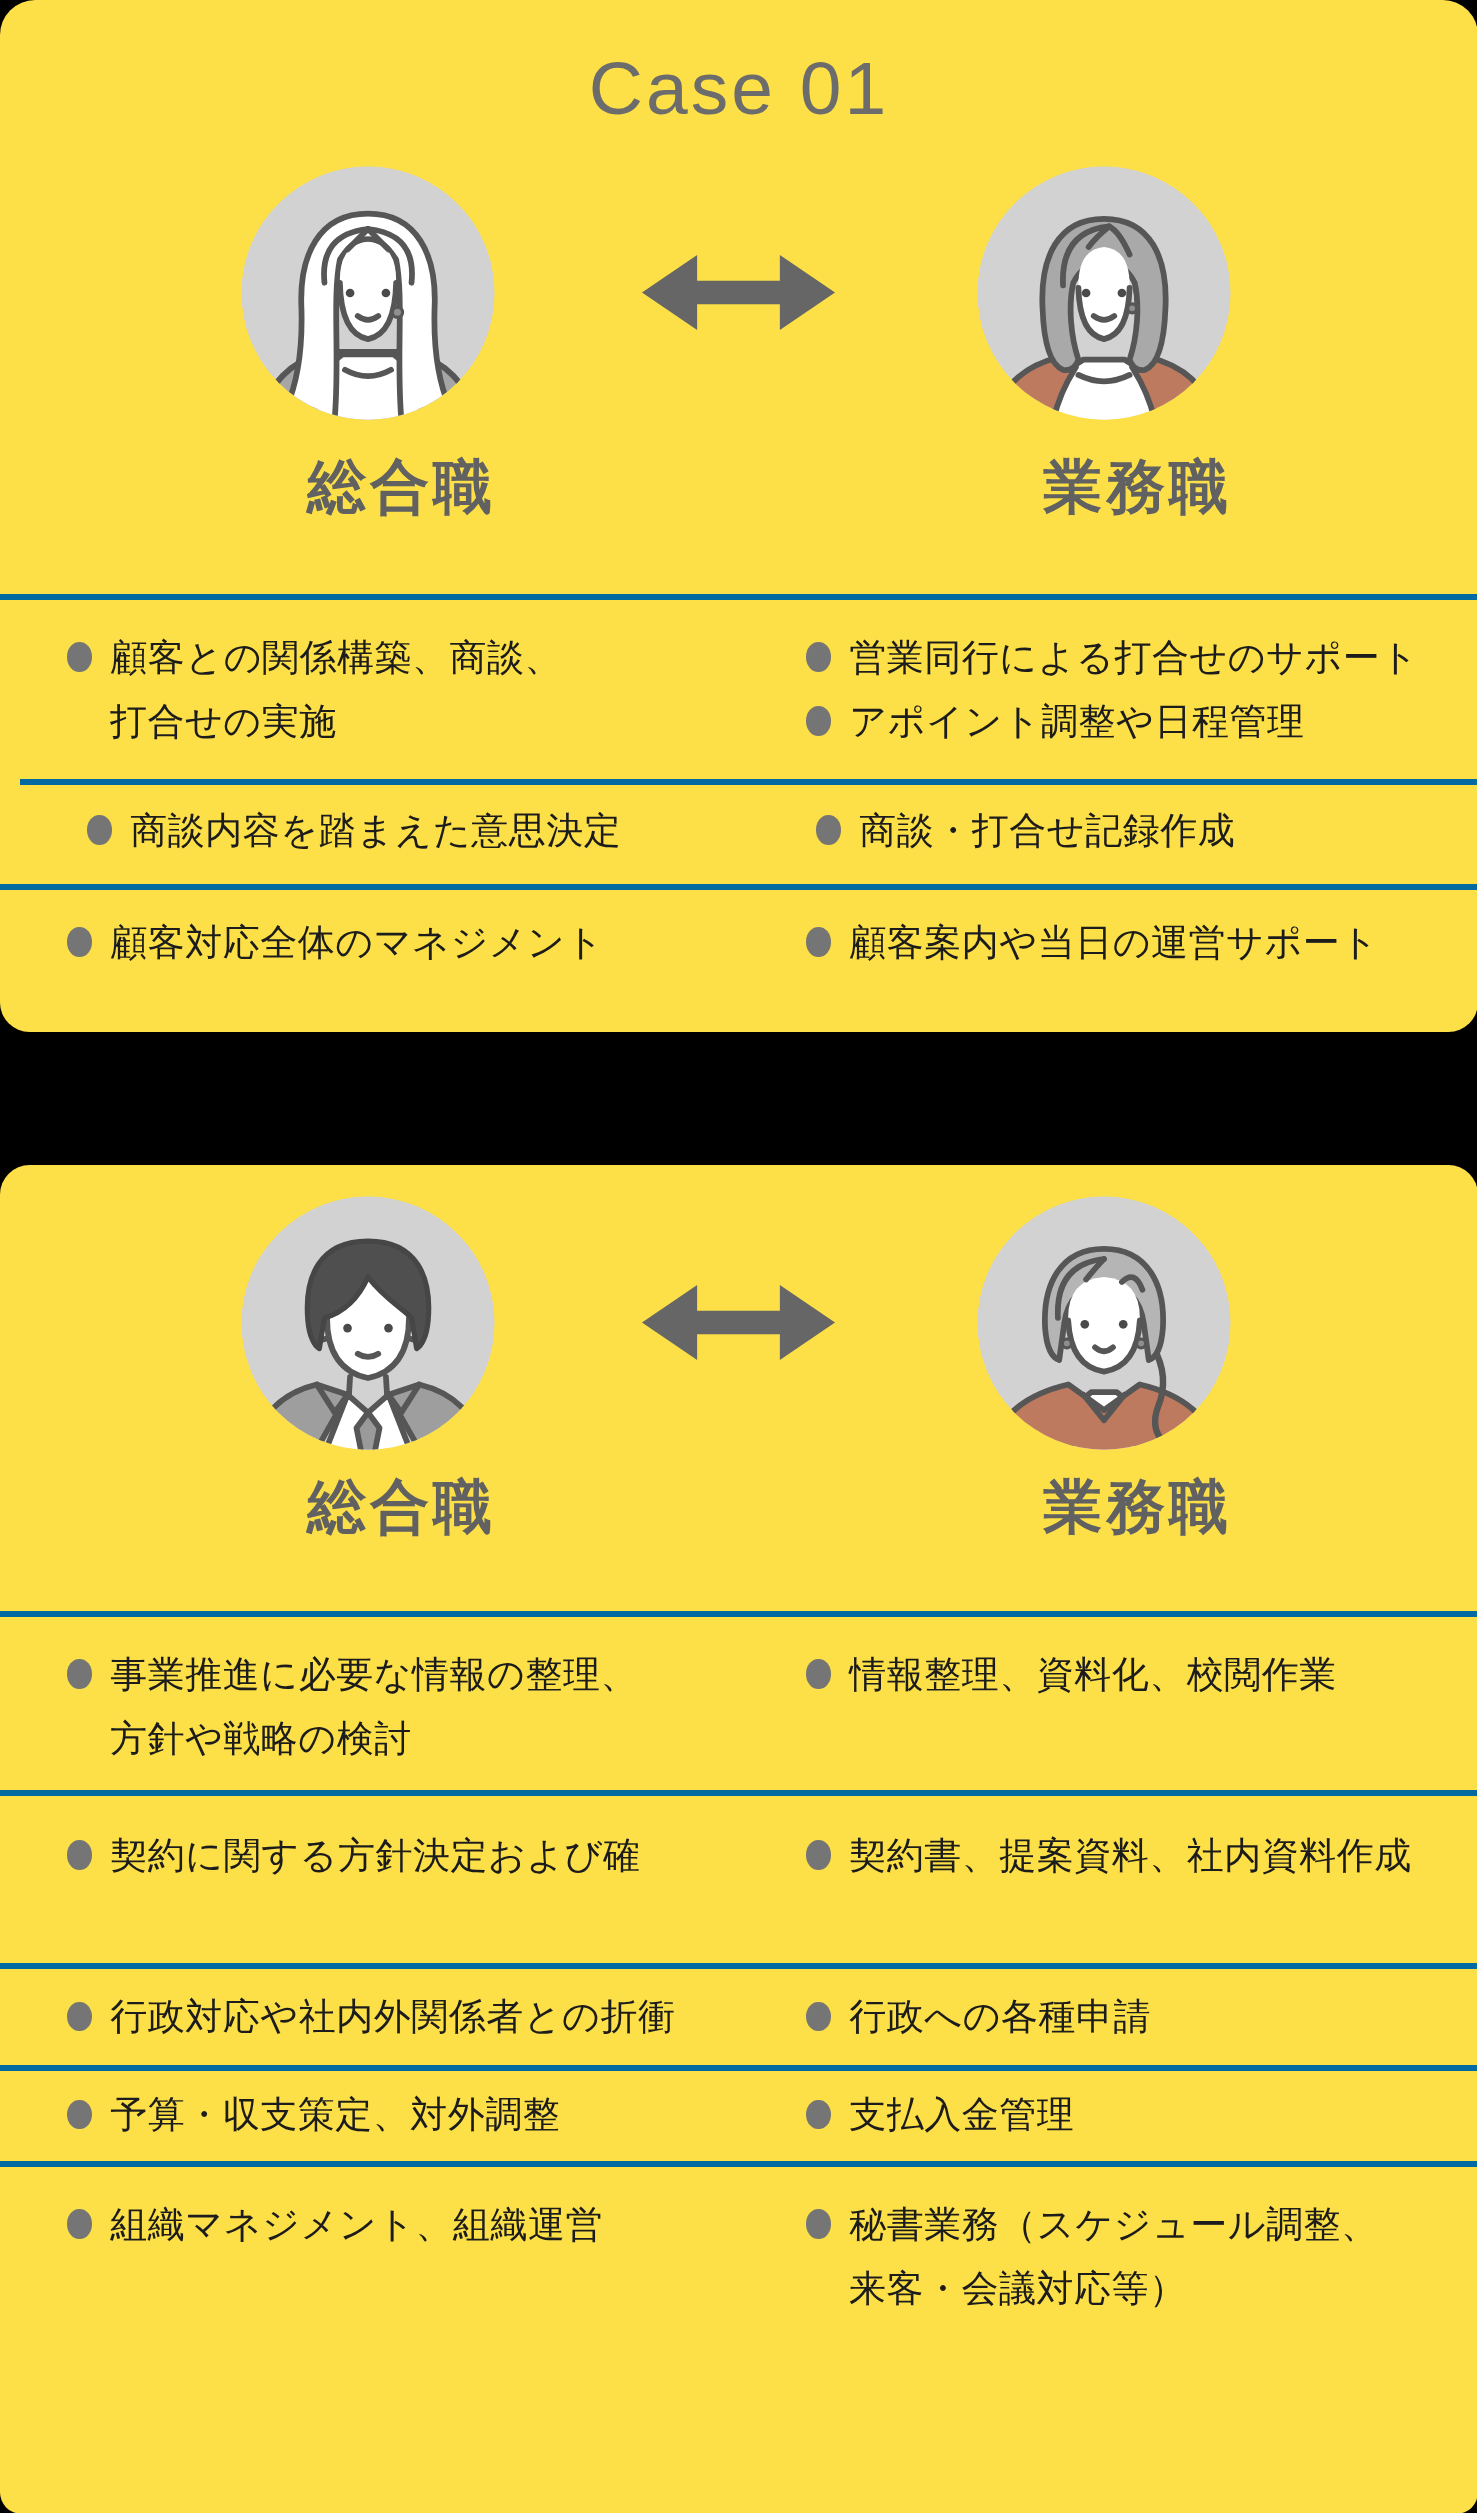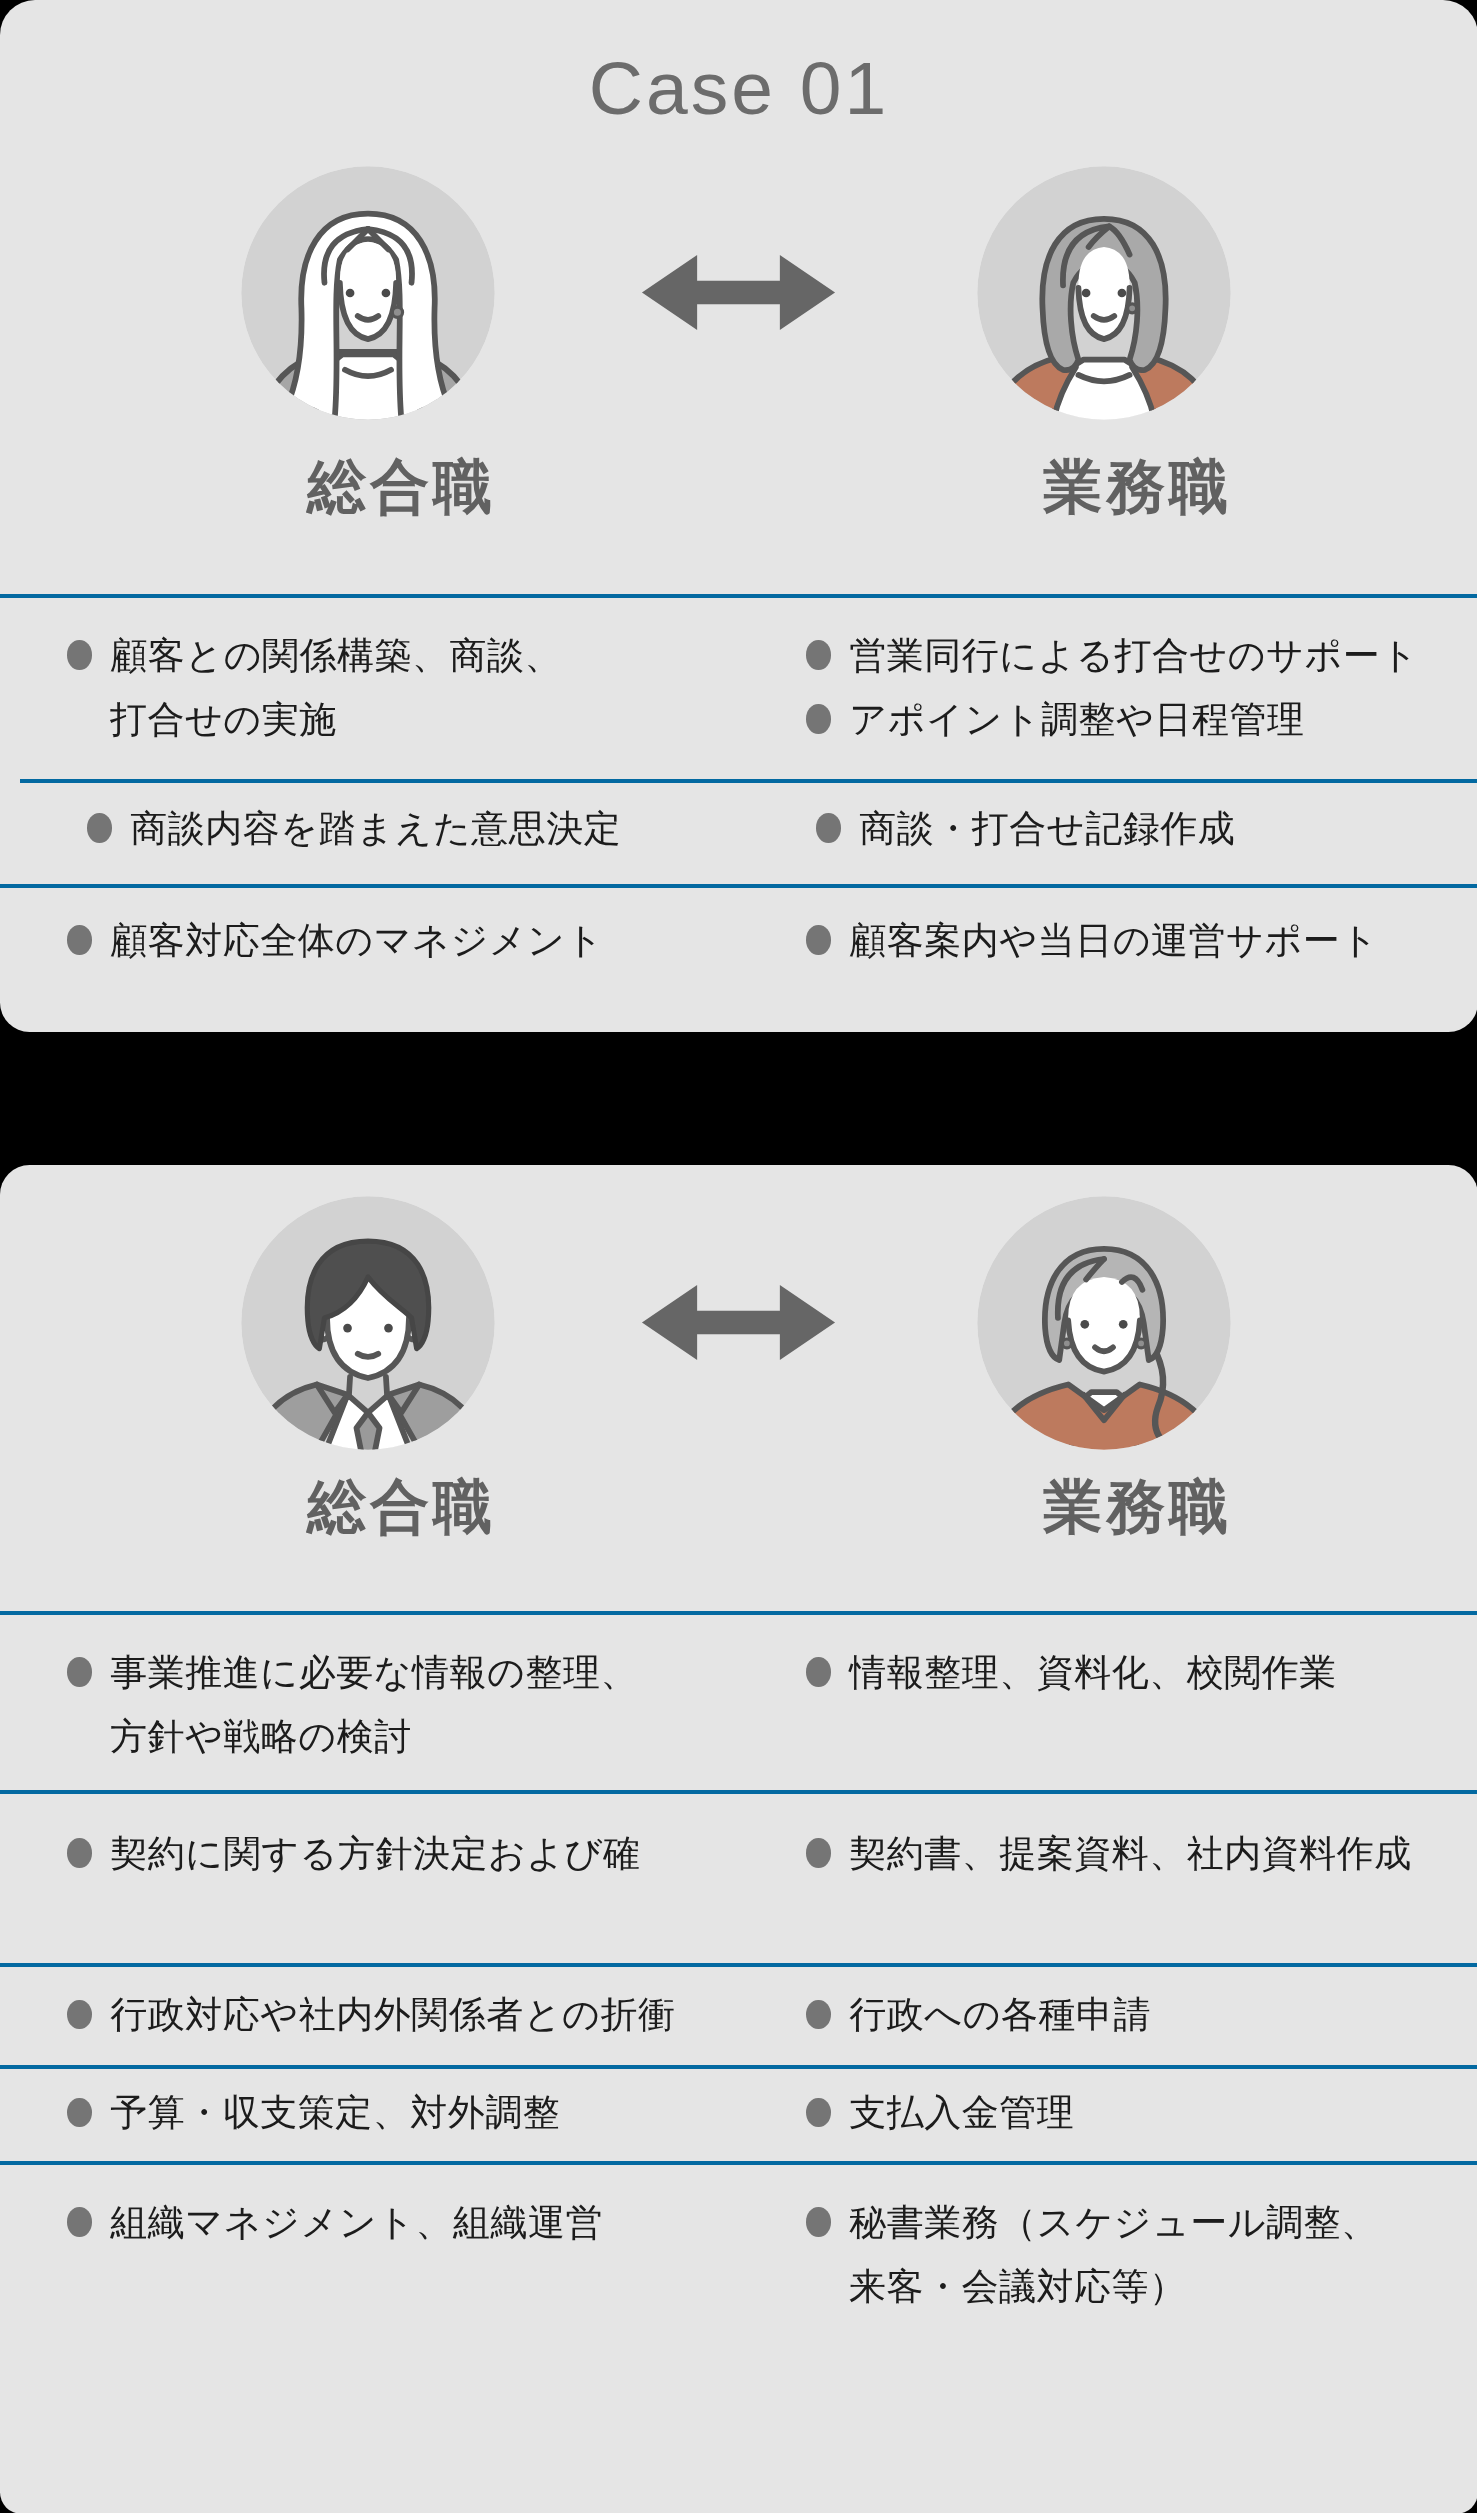--- a/index.html
+++ b/index.html
@@ -2,21 +2,21 @@
 <html><head>
 <meta charset="utf-8">
 <style>
   html,body { margin:0; padding:0; }
   body {
     width:1478px; height:2514px;
     background:#000000;
     font-family:"Liberation Sans","DejaVu Sans",sans-serif;
     overflow:hidden;
   }
-  .card { background:#e5e5e5; overflow:hidden; position:relative; }
+  .card { background:#fde047; overflow:hidden; position:relative; }
   .card1 { height:1032px; border-radius:35px 35px 29.6px 29.6px; }
   .page-gap { height:133px; background:#000000; }
   .card2 { height:1349px; border-radius:29.6px 29.6px 21.7px 21.7px; }
 
   .case-title {
     margin:0; text-align:center;
     font-weight:300; font-size:75px; line-height:79px;
     letter-spacing:3px; color:#6c6c6c;
   }
   .card1 .case-title { padding-top:49px; }
@@ -37,21 +37,21 @@
     position:absolute; width:256px; text-align:right;
     font-size:59px; line-height:67px; font-weight:700;
     letter-spacing:3.9px; color:#616161;
   }
   .role.left  { left:240px; }
   .role.right { left:976px; }
 
   .rows { }
   .card1 .rows { margin-top:73px; }
   .card2 .rows { margin-top:70px; }
-  .row { display:flex; border-top:4px solid #0369a1; box-sizing:border-box; }
+  .row { display:flex; border-top:6px solid #0369a1; box-sizing:border-box; }
   .col { width:739px; box-sizing:border-box; padding-left:67px; padding-right:15.8px; }
   .item {
     display:flex; align-items:flex-start;
     font-size:37px; line-height:64px; font-weight:500;
     color:#1c1c1c; letter-spacing:0.5px;
   }
   .dot {
     flex:none; width:24.6px; height:29.6px; border-radius:50%;
     background:#757575; margin:16.7px 18.7px 0 0;
   }

